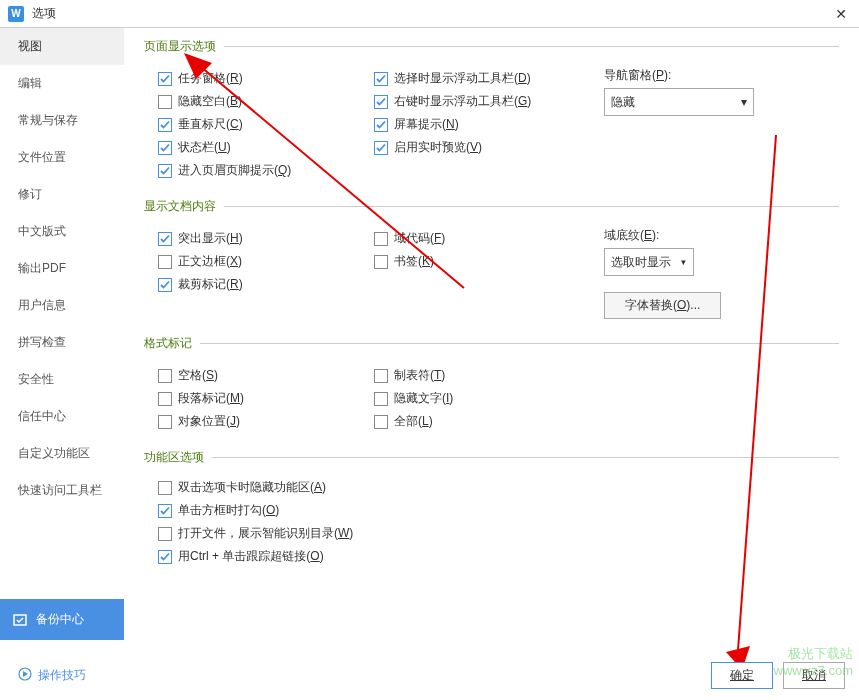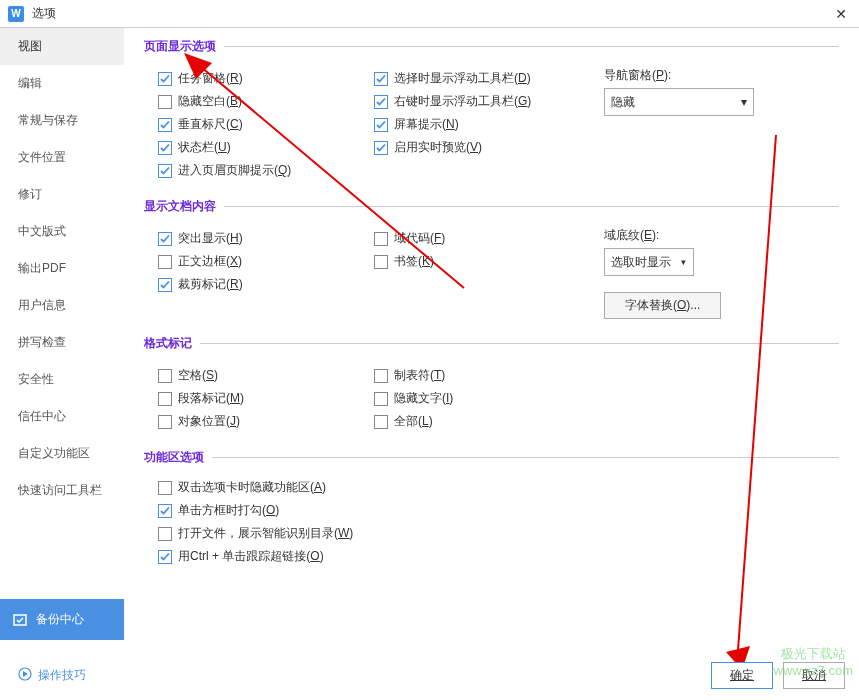--- a/index.html
+++ b/index.html
@@ -10,41 +10,41 @@
 .titlebar .close { width: 20px; text-align: center; cursor: pointer; font-size: 14px; }
 .body { display: flex; height: 612px; }
 .sidebar { width: 124px; display: flex; flex-direction: column; }
 .sidebar-item { padding: 10px 18px; cursor: pointer; color: #555; }
 .sidebar-item.active { background: #f0f0f0; color: #333; font-weight: 500; }
 .sidebar-spacer { flex: 1; }
 .backup-btn { background: #4a90e2; color: #fff; padding: 12px; display: flex; align-items: center; gap: 8px; cursor: pointer; }
 .backup-icon { width: 16px; height: 16px; display: inline-flex; }
 .content { flex: 1; padding: 10px 20px; position: relative; }
 fieldset { border: none; border-top: 1px solid #ccc; margin-bottom: 14px; padding-top: 10px; }
-legend { padding-right: 8px; color: #6d28d9; font-weight: bold; }
+legend { padding-right: 8px; color: #4d7c0f; }
 .row { display: flex; flex-wrap: wrap; }
 .col1 { width: 230px; padding: 2px 0 2px 14px; display: flex; align-items: center; }
 .col2 { width: 230px; padding: 2px 0; display: flex; align-items: center; }
 .col3 { width: 200px; padding: 2px 0; }
 .checkbox { display: flex; align-items: center; gap: 6px; padding: 3px 0; cursor: pointer; }
 .cb { width: 14px; height: 14px; border: 1px solid #888; display: inline-flex; align-items: center; justify-content: center; background: #fff; flex-shrink: 0; }
 .cb.checked { border-color: #4a90e2; }
 .cb.checked svg { display: block; }
 .cb svg { display: none; width: 10px; height: 10px; }
 .underline { text-decoration: underline; }
 .label-top { color: #333; margin-bottom: 4px; display: block; }
 .combo { display: flex; align-items: center; border: 1px solid #aaa; background: #fff; height: 28px; width: 150px; padding: 0 6px; cursor: pointer; justify-content: space-between; }
 .combo-sm { width: 90px; }
 .btn { border: 1px solid #aaa; background: #f5f5f5; padding: 4px 20px; cursor: pointer; display: inline-block; }
 .footer { position: absolute; bottom: 0; left: 4px; right: 0; height: 50px; display: flex; align-items: center; padding: 0 14px; }
 .tips { color: #4a90e2; display: flex; align-items: center; gap: 6px; cursor: pointer; }
 .footer-spacer { flex: 1; }
 .footer-btn { border: 1px solid #aaa; background: #fff; padding: 4px 18px; margin-left: 10px; cursor: pointer; text-decoration: underline; }
 .footer-btn.primary { border: 1px solid #4a90e2; }
-.watermark { position: absolute; right: 6px; bottom: 22px; color: #7fd87f; opacity: 0.7; font-size: 13px; text-align: center; pointer-events: none; }
+.watermark { position: absolute; right: 6px; bottom: 22px; color: #7fd87f; opacity: 0.7; font-size: 13px; text-align: right; pointer-events: none; }
 .arrow { position: absolute; pointer-events: none; }
 .arrow svg { width: 100%; height: 100%; }
 .tri { fill: #e60000; }
 .line { stroke: #e60000; stroke-width: 2; }
 </style>
 </head>
 <body>
 
 <div class="titlebar">
   <div class="app-icon">W</div>

